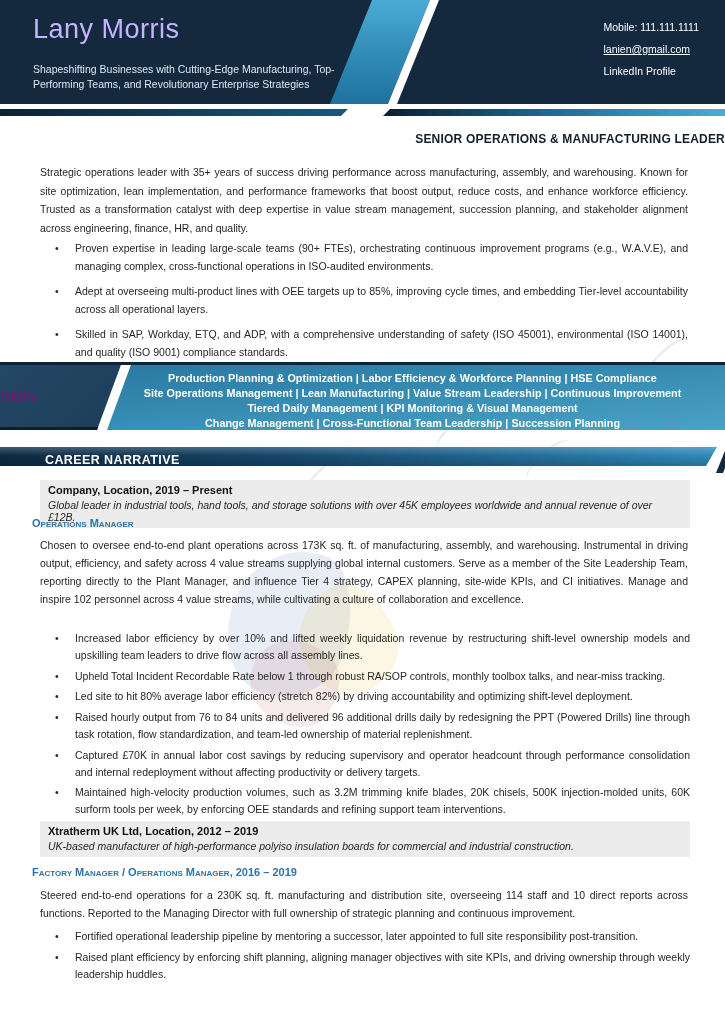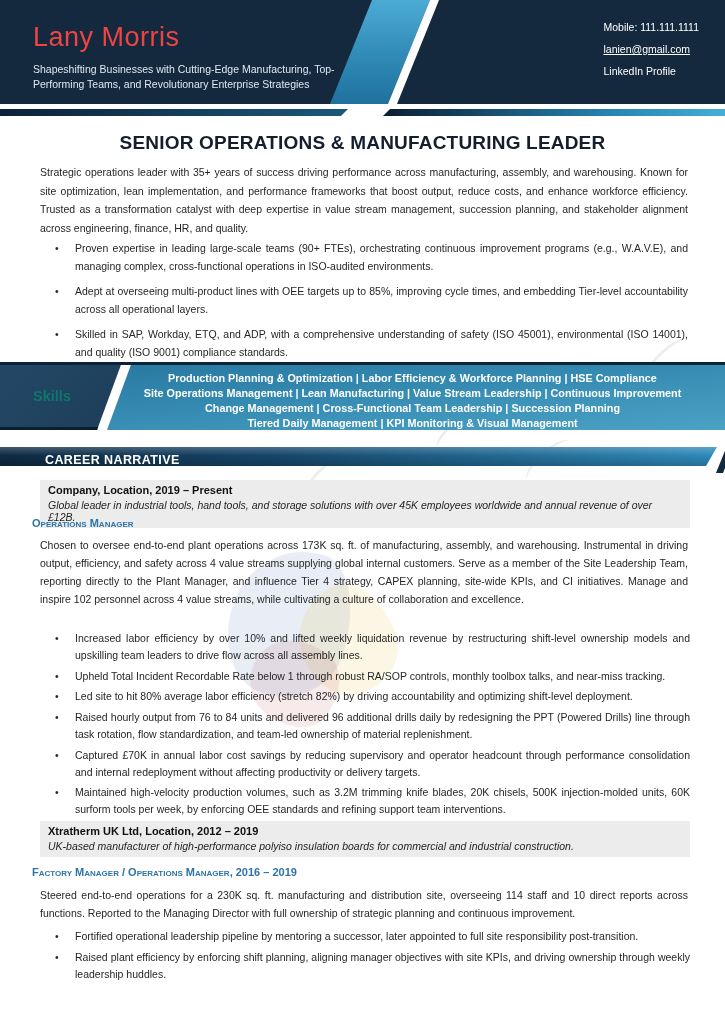--- a/index.html
+++ b/index.html
@@ -19,22 +19,22 @@
     position: absolute; bottom:0; left:330px; width:58px; height:104px;
     transform: skewX(-22deg); transform-origin: bottom left;
     background: linear-gradient(180deg, #4cabd4 0%, #2f8ab5 55%, #1f719e 100%);
   }
   .diag-white {
     position: absolute; bottom:0; left:388px; width:9px; height:104px;
     transform: skewX(-22deg); transform-origin: bottom left;
     background: #ffffff;
   }
   .name {
-    position: absolute; left:33px; top:22px;
-    font-size: 27px; font-weight: 400; letter-spacing: .5px; color:#ef4444;
+    position: absolute; left:33px; top:14px;
+    font-size: 27px; font-weight: 400; letter-spacing: .5px; color:#c4b5fd;
   }
   .tagline {
     position: absolute; left:33px; top:62px; width:330px;
     font-size: 10.5px; line-height: 15px; color:#dfe8f2;
   }
   .contacts { position:absolute; top:21px; right:26px; text-align:left; color:#ffffff; font-size:10.5px; }
   .contacts > div { margin-bottom: 10px; }
   .contact-email { text-decoration: underline; cursor:pointer; }
   .contact-linkedin { cursor:pointer; }
   
@@ -44,22 +44,22 @@
     background: linear-gradient(90deg, #0c2136 0%, #1d6086 55%, #2f97c4 100%);
     clip-path: polygon(0 0, 348px 0, 341px 100%, 0 100%);
   }
   .stripe .seg-b {
     position:absolute; inset:0;
     background: linear-gradient(90deg, #0c2136 54%, #2787b4 85%, #45aed8 100%);
     clip-path: polygon(390px 0, 100% 0, 100% 100%, 383px 100%);
   }
   
   .doc-title {
-    position:absolute; left:0; top:132px; width:725px; text-align:center;
-    font-size: 19px; font-weight: bold; color:#141e2c; letter-spacing:.2px;
+    position:absolute; left:0; top:132px; width:725px; text-align:right;
+    font-size: 12px; font-weight: bold; color:#141e2c; letter-spacing:.2px;
   }
   .summary {
     position:absolute; left:40px; top:163px; width:648px;
     font-size:10.5px; line-height:18.5px; text-align:justify; color:#262626;
   }
   ul.blist { list-style:none; }
   ul.blist li { position:relative; padding-left:35px; text-align:justify; }
   ul.blist li::before { content:"•"; position:absolute; left:15px; top:0; }
   .summary-bullets { position:absolute; left:40px; top:239px; width:648px; font-size:10.5px; line-height:18px; }
   .summary-bullets li { margin-bottom: 7px; }
@@ -67,22 +67,22 @@
   .skills-band { position:absolute; left:0; top:362px; width:725px; height:68px; }
   .skills-band .band-top-edge { position:absolute; left:0; top:0; width:725px; height:3px; background:#0d2438; z-index:3; }
   .skills-left {
     position:absolute; inset:0;
     background: linear-gradient(135deg, #234866 0%, #132c44 65%);
     clip-path: polygon(0 0, 122px 0, 97px 100%, 0 100%);
     z-index:2;
   }
   .skills-left .edge-bottom { position:absolute; left:0; bottom:0; width:130px; height:3px; background:#0b1f31; }
   .skills-label {
-    position:absolute; left:0; top:26px; width:104px; text-align:center;
-    color:#0f766e; font-weight:bold; font-size:14.5px; z-index:4;
+    position:absolute; left:0; top:26px; width:104px; text-align:left;
+    color:#701a75; font-weight:bold; font-size:14.5px; z-index:4;
   }
   .skills-right {
     position:absolute; inset:0;
     background: linear-gradient(175deg, #26759d 0%, #3489b0 45%, #4aa2c5 100%);
     clip-path: polygon(132px 0, 100% 0, 100% 100%, 107px 100%);
     z-index:1;
   }
   .skills-lines {
     position:absolute; left:120px; top:9px; width:585px; text-align:center;
     color:#ffffff; font-weight:bold; font-size:10.8px; line-height:15px; z-index:4;
@@ -189,22 +189,22 @@
   <div class="skills-band content-z">
     <div class="band-top-edge"></div>
     <div class="skills-right"></div>
     <div class="skills-left">
       <div class="edge-bottom"></div>
     </div>
     <div class="skills-label">Skills</div>
     <div class="skills-lines">
       <div>Production Planning &amp; Optimization | Labor Efficiency &amp; Workforce Planning | HSE Compliance</div>
       <div>Site Operations Management | Lean Manufacturing | Value Stream Leadership | Continuous Improvement</div>
+      <div>Tiered Daily Management | KPI Monitoring &amp; Visual Management</div>
       <div>Change Management | Cross-Functional Team Leadership | Succession Planning</div>
-      <div>Tiered Daily Management | KPI Monitoring &amp; Visual Management</div>
     </div>
   </div>
 
   <div class="career-bar content-z">
     <div class="bar-main"></div>
     <div class="bar-sliver"></div>
     <div class="bar-label">CAREER NARRATIVE</div>
   </div>
 
   <div id="company1" class="company-band content-z">

